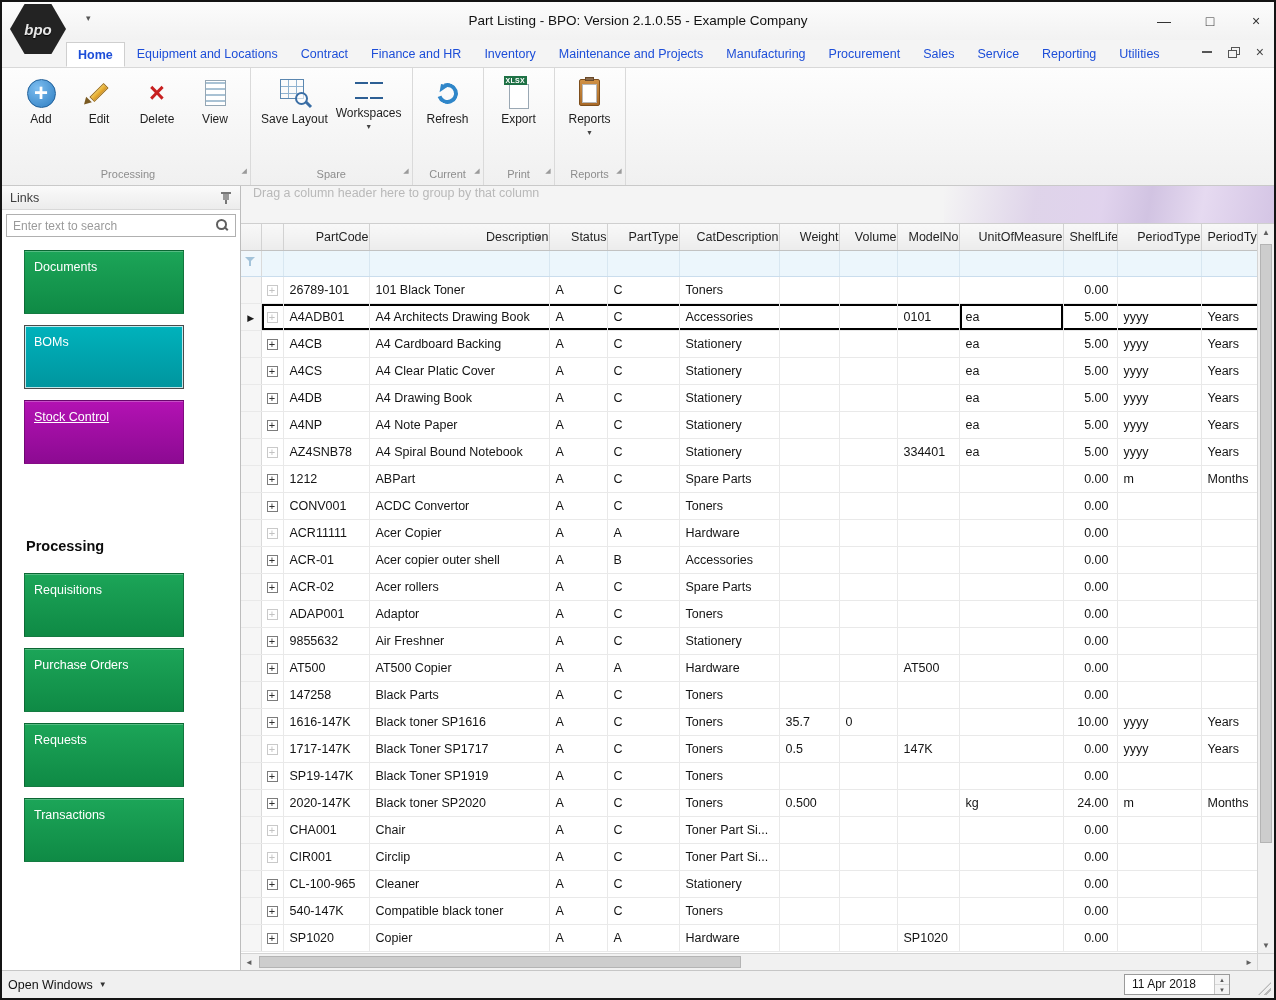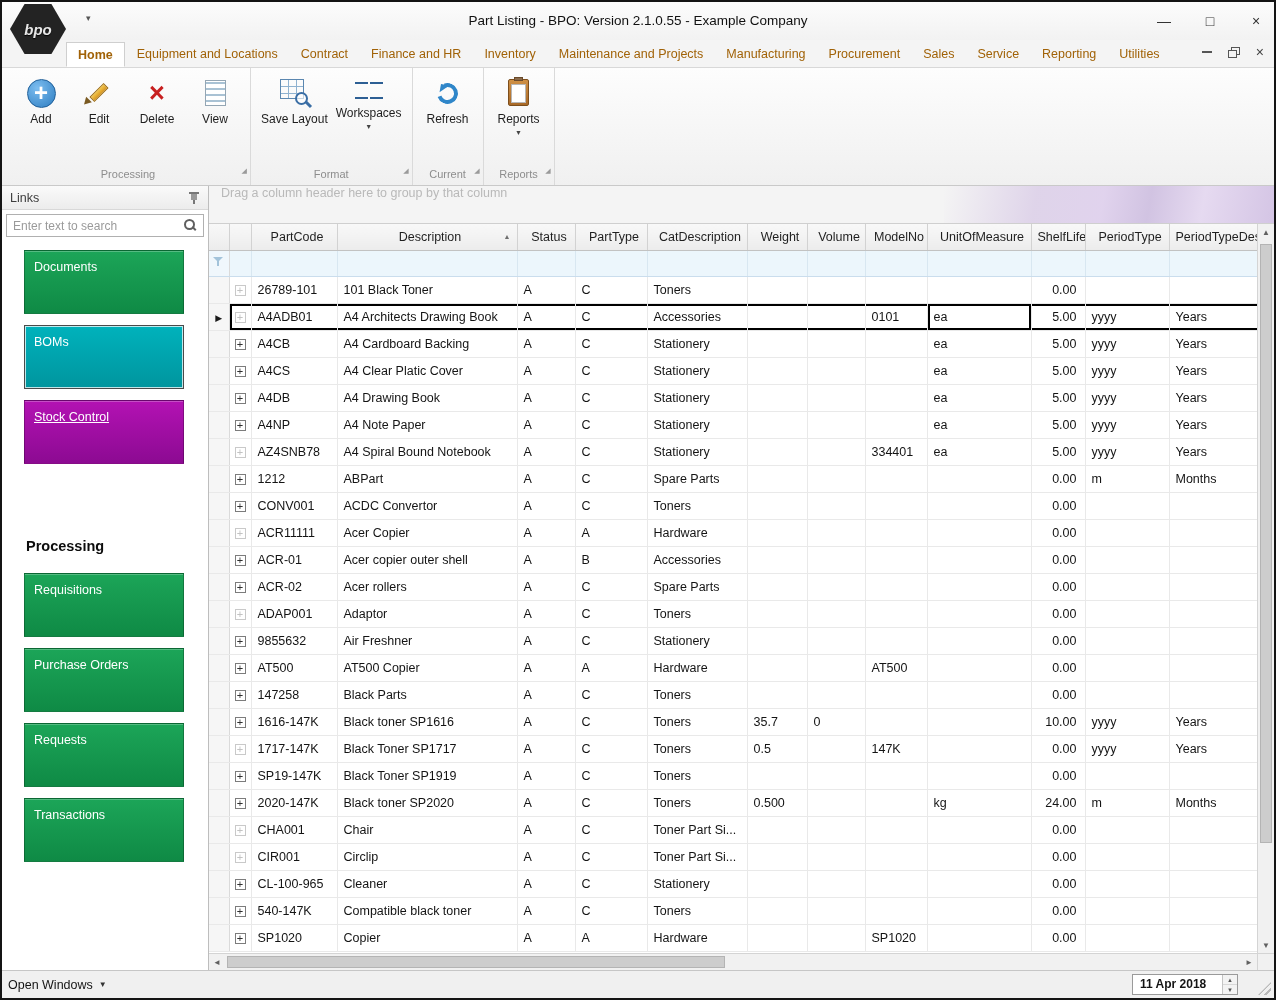--- a/index.html
+++ b/index.html
@@ -10,21 +10,21 @@
   
   .titlebar { height:38px; flex:none; position:relative; background:linear-gradient(#fcfcfc,#f2f2f2); }
   .logo-hex { position:absolute; top:2px; left:8px; width:56px; height:50px; background:#232323; clip-path:polygon(26% 0,74% 0,100% 50%,74% 100%,26% 100%,0 50%); color:#e8e8e8; font-style:italic; font-weight:bold; font-size:15px; display:flex; align-items:center; justify-content:center; z-index:20; text-shadow:0 1px 1px #000; }
   .qat-caret { position:absolute; left:84px; top:11px; font-size:9px; color:#555; }
   .title-text { text-align:center; line-height:38px; font-size:13.5px; color:#111; }
   .win-controls { position:absolute; right:8px; top:0; height:38px; display:flex; align-items:center; gap:26px; }
   .win-btn { font-size:14px; color:#333; width:20px; text-align:center; cursor:default; }
 
   
   .tabrow { height:28px; flex:none; background:#f4f4f4; border-bottom:1px solid #d8d8d8; display:flex; align-items:flex-end; padding-left:64px; position:relative; }
-  .tab { font-size:12.5px; color:#a16207; padding:0 11px; height:25px; line-height:25px; margin-right:1px; white-space:nowrap; }
+  .tab { font-size:12.5px; color:#1d4ed8; padding:0 11px; height:25px; line-height:25px; margin-right:1px; white-space:nowrap; }
   .tab.active { background:#fff; border:1px solid #cfcfcf; border-bottom:1px solid #fff; font-weight:bold; }
   .mdi-controls { position:absolute; right:10px; top:6px; display:flex; align-items:center; gap:16px; }
   .mdi-min { width:10px; height:2px; background:#555; }
   .restore-icon { position:relative; width:12px; height:11px; display:inline-block; }
   .restore-icon::before { content:''; position:absolute; right:0; top:0; width:7px; height:6px; border:1px solid #555; }
   .restore-icon::after { content:''; position:absolute; left:0; bottom:0; width:7px; height:6px; border:1px solid #555; background:#f4f4f4; }
   .mdi-close { font-size:14px; color:#444; line-height:12px; }
 
   
   .ribbon { height:118px; flex:none; background:linear-gradient(#fdfdfd,#f0f0f0); border-bottom:1px solid #c9c9c9; display:flex; padding-left:4px; }
@@ -54,21 +54,21 @@
   .ic-export .page { position:absolute; width:20px; height:25px; background:#fff; border:1px solid #9aa8b4; left:8px; bottom:1px; }
   .ic-export .xlsx-tag { position:absolute; top:0; left:3px; background:#1e7145; color:#fff; font-size:7px; font-weight:bold; padding:1px 2px; z-index:2; letter-spacing:.3px; }
   .ic-reports .clip-board { position:absolute; width:21px; height:27px; background:linear-gradient(#cf9045,#a96a28); border:1px solid #7d4e1c; border-radius:2px; left:7px; top:3px; }
   .ic-reports .clip-page { position:absolute; width:15px; height:19px; background:#fff; border:1px solid #b7b7b7; left:10px; top:8px; }
   .ic-reports .clip-top { position:absolute; width:9px; height:4px; background:#8a6a4a; border:1px solid #6a4a2a; left:13px; top:1px; }
 
   
   .main { flex:1; display:flex; min-height:0; }
 
   
-  .sidebar { width:207px; flex:none; background:#fff; border-right:1px solid #bdbdbd; display:flex; flex-direction:column; overflow:hidden; }
+  .sidebar { width:239px; flex:none; background:#fff; border-right:1px solid #bdbdbd; display:flex; flex-direction:column; overflow:hidden; }
   .links-header { height:24px; flex:none; background:linear-gradient(#fafafa,#ececec); border-bottom:1px solid #d8d8d8; display:flex; align-items:center; justify-content:space-between; padding:0 8px; font-size:12.5px; color:#3c3c3c; }
   .pin-icon { position:relative; width:12px; height:13px; display:inline-block; background:linear-gradient(#777,#777) no-repeat 5px 9px / 2px 4px; }
   .pin-icon::before { content:''; position:absolute; top:1px; left:1px; width:10px; height:2px; background:#777; }
   .pin-icon::after { content:''; position:absolute; top:3px; left:3px; width:6px; height:6px; background:#999; }
   .search-row { margin:4px 4px 2px 4px; height:23px; flex:none; border:1px solid #b0b0b0; background:#fff; display:flex; align-items:center; padding-right:6px; }
   .search-input { flex:1; border:none; outline:none; font-size:12px; color:#444; padding:0 6px; font-family:inherit; background:transparent; }
   .search-input::placeholder { color:#9a9a9a; }
   .search-icon { width:13px; height:13px; position:relative; flex:none; }
   .search-icon::before { content:''; position:absolute; width:7px; height:7px; border:2px solid #5f5f5f; border-radius:50%; left:0; top:0; }
   .search-icon::after { content:''; position:absolute; width:2px; height:5px; background:#5f5f5f; transform:rotate(-45deg); left:9px; top:7px; }
@@ -78,21 +78,21 @@
 
   
   .gridarea { flex:1; min-width:0; display:flex; flex-direction:column; background:#fff; }
   .groupby { height:38px; flex:none; background:#f4f4f4; border-bottom:1px solid #cfcfcf; position:relative; display:flex; padding-left:12px; overflow:hidden; }
   .groupby-text { color:#b9b9b9; font-size:12.5px; position:relative; z-index:2; }
   .groupby-decor { position:absolute; right:0; top:0; width:330px; height:100%; background:
       linear-gradient(100deg, rgba(183,152,214,0) 0%, rgba(183,152,214,.35) 28%, rgba(221,205,236,.85) 48%, rgba(167,136,204,.45) 62%, rgba(228,215,240,.9) 78%, rgba(186,158,216,.55) 100%); }
   .grid-body { flex:1; display:flex; min-height:0; }
   .table-wrap { flex:1; overflow:hidden; min-width:0; }
   table.grid { border-collapse:collapse; table-layout:fixed; width:1050px; font-size:12.5px; color:#141414; }
-  tr.header-row th { height:26px; background:linear-gradient(#f8f8f8,#ececec); border-right:1px solid #d2d2d2; border-bottom:1px solid #c2c2c2; font-weight:normal; text-align:center; padding:0 0 0 6px; font-size:12.5px; color:#1f1f1f; white-space:nowrap; overflow:hidden; position:relative; }
+  tr.header-row th { height:26px; background:linear-gradient(#f8f8f8,#ececec); border-right:1px solid #d2d2d2; border-bottom:1px solid #c2c2c2; font-weight:normal; text-align:right; padding:0 0 0 6px; font-size:12.5px; color:#1f1f1f; white-space:nowrap; overflow:hidden; position:relative; }
   tr.header-row th.ind-h { padding:0; }
   .sort-glyph { position:absolute; right:6px; top:9px; font-size:7px; color:#6f6f6f; }
   tr.filter-row td { height:26px; background:#ecf6fc; border-right:1px solid #d8e7f1; border-bottom:1px solid #cadded; }
   tr.filter-row td.ind-cell { background:#f0f7fc; text-align:center; }
   .funnel { position:relative; width:11px; height:10px; display:inline-block; }
   .funnel::before { content:''; position:absolute; left:0; top:0; border-left:5px solid transparent; border-right:5px solid transparent; border-top:5px solid #a3c3da; }
   .funnel::after { content:''; position:absolute; left:4px; top:4px; width:2px; height:5px; background:#a3c3da; }
   tr.data-row td { height:27px; border-right:1px solid #e9e9e9; border-bottom:1px solid #e9e9e9; padding:0 4px 0 6px; white-space:nowrap; overflow:hidden; }
   td.ind-cell { background:#f6f6f6; border-right:1px solid #dadada !important; padding:0 !important; text-align:center; }
   td.exp-cell { text-align:center; padding:0 !important; }
@@ -114,21 +114,21 @@
   .v-thumb { position:absolute; top:4px; left:2px; right:2px; height:86%; background:#cdcdcd; border:1px solid #b4b4b4; }
   .hscroll-row { height:17px; flex:none; background:#f1f1f1; border-top:1px solid #d4d4d4; display:flex; }
   .h-track { flex:1; position:relative; }
   .h-thumb { position:absolute; left:2px; top:2px; bottom:2px; width:49%; background:#cdcdcd; border:1px solid #b4b4b4; }
   .h-corner { width:17px; flex:none; background:#f1f1f1; border-left:1px solid #d4d4d4; }
 
   
   .statusbar { height:28px; flex:none; background:#f0f0f0; border-top:1px solid #c6c6c6; display:flex; align-items:center; justify-content:space-between; padding:0 6px; position:relative; }
   .open-windows { display:flex; align-items:center; gap:6px; font-size:12.5px; color:#141414; }
   .ow-caret { font-size:8px; color:#333; }
-  .status-right { display:flex; align-items:center; margin-right:30px;font-weight:bold; }
+  .status-right { display:flex; align-items:center; margin-right:38px; }
   .date-editor { width:106px; height:21px; background:#fff; border:1px solid #9a9a9a; display:flex; align-items:stretch; }
   .date-text { flex:1; font-size:12px; color:#141414; line-height:19px; padding-left:7px; }
   .spinner { width:15px; border-left:1px solid #c4c4c4; display:flex; flex-direction:column; }
   .spin-btn { flex:1; font-size:6px; color:#555; display:flex; align-items:center; justify-content:center; background:#f3f3f3; }
   .spin-btn + .spin-btn { border-top:1px solid #d8d8d8; }
   .resize-grip { position:absolute; right:3px; bottom:3px; width:13px; height:13px; background:repeating-linear-gradient(135deg, transparent 0 3px, #b9b9b9 3px 5px); clip-path:polygon(100% 0,100% 100%,0 100%); }
 </style>
 </head>
 <body>
 
@@ -213,33 +213,45 @@
             <span class="ricon ic-workspaces">
               <span class="ws-sq ws0"></span>
               <span class="ws-sq ws1"></span>
               <span class="ws-sq ws2"></span>
               <span class="ws-sq ws3"></span>
             </span>
             <div class="rlabel">Workspaces</div>
             <div class="rdd">▼</div>
           </div>
         </div>
-        <div class="rcaption"><span>Format</span><span class="launcher">◢</span></div>
+        <div class="rcaption"><span>Spare</span><span class="launcher">◢</span></div>
       </div>
       <div class="rgroup">
         <div class="rbuttons">
           <div class="rbtn">
             <span class="ricon ic-refresh">
               <span class="ref-circle"></span>
               <span class="ref-arrow"></span>
             </span>
             <div class="rlabel">Refresh</div>
           </div>
         </div>
         <div class="rcaption"><span>Current</span><span class="launcher">◢</span></div>
+      </div>
+      <div class="rgroup">
+        <div class="rbuttons">
+          <div class="rbtn">
+            <span class="ricon ic-export">
+              <span class="page"></span>
+              <span class="xlsx-tag">XLSX</span>
+            </span>
+            <div class="rlabel">Export</div>
+          </div>
+        </div>
+        <div class="rcaption"><span>Print</span><span class="launcher">◢</span></div>
       </div>
       <div class="rgroup">
         <div class="rbuttons">
           <div class="rbtn">
             <span class="ricon ic-reports">
               <span class="clip-board"></span>
               <span class="clip-page"></span>
               <span class="clip-top"></span>
             </span>
             <div class="rlabel">Reports</div>

